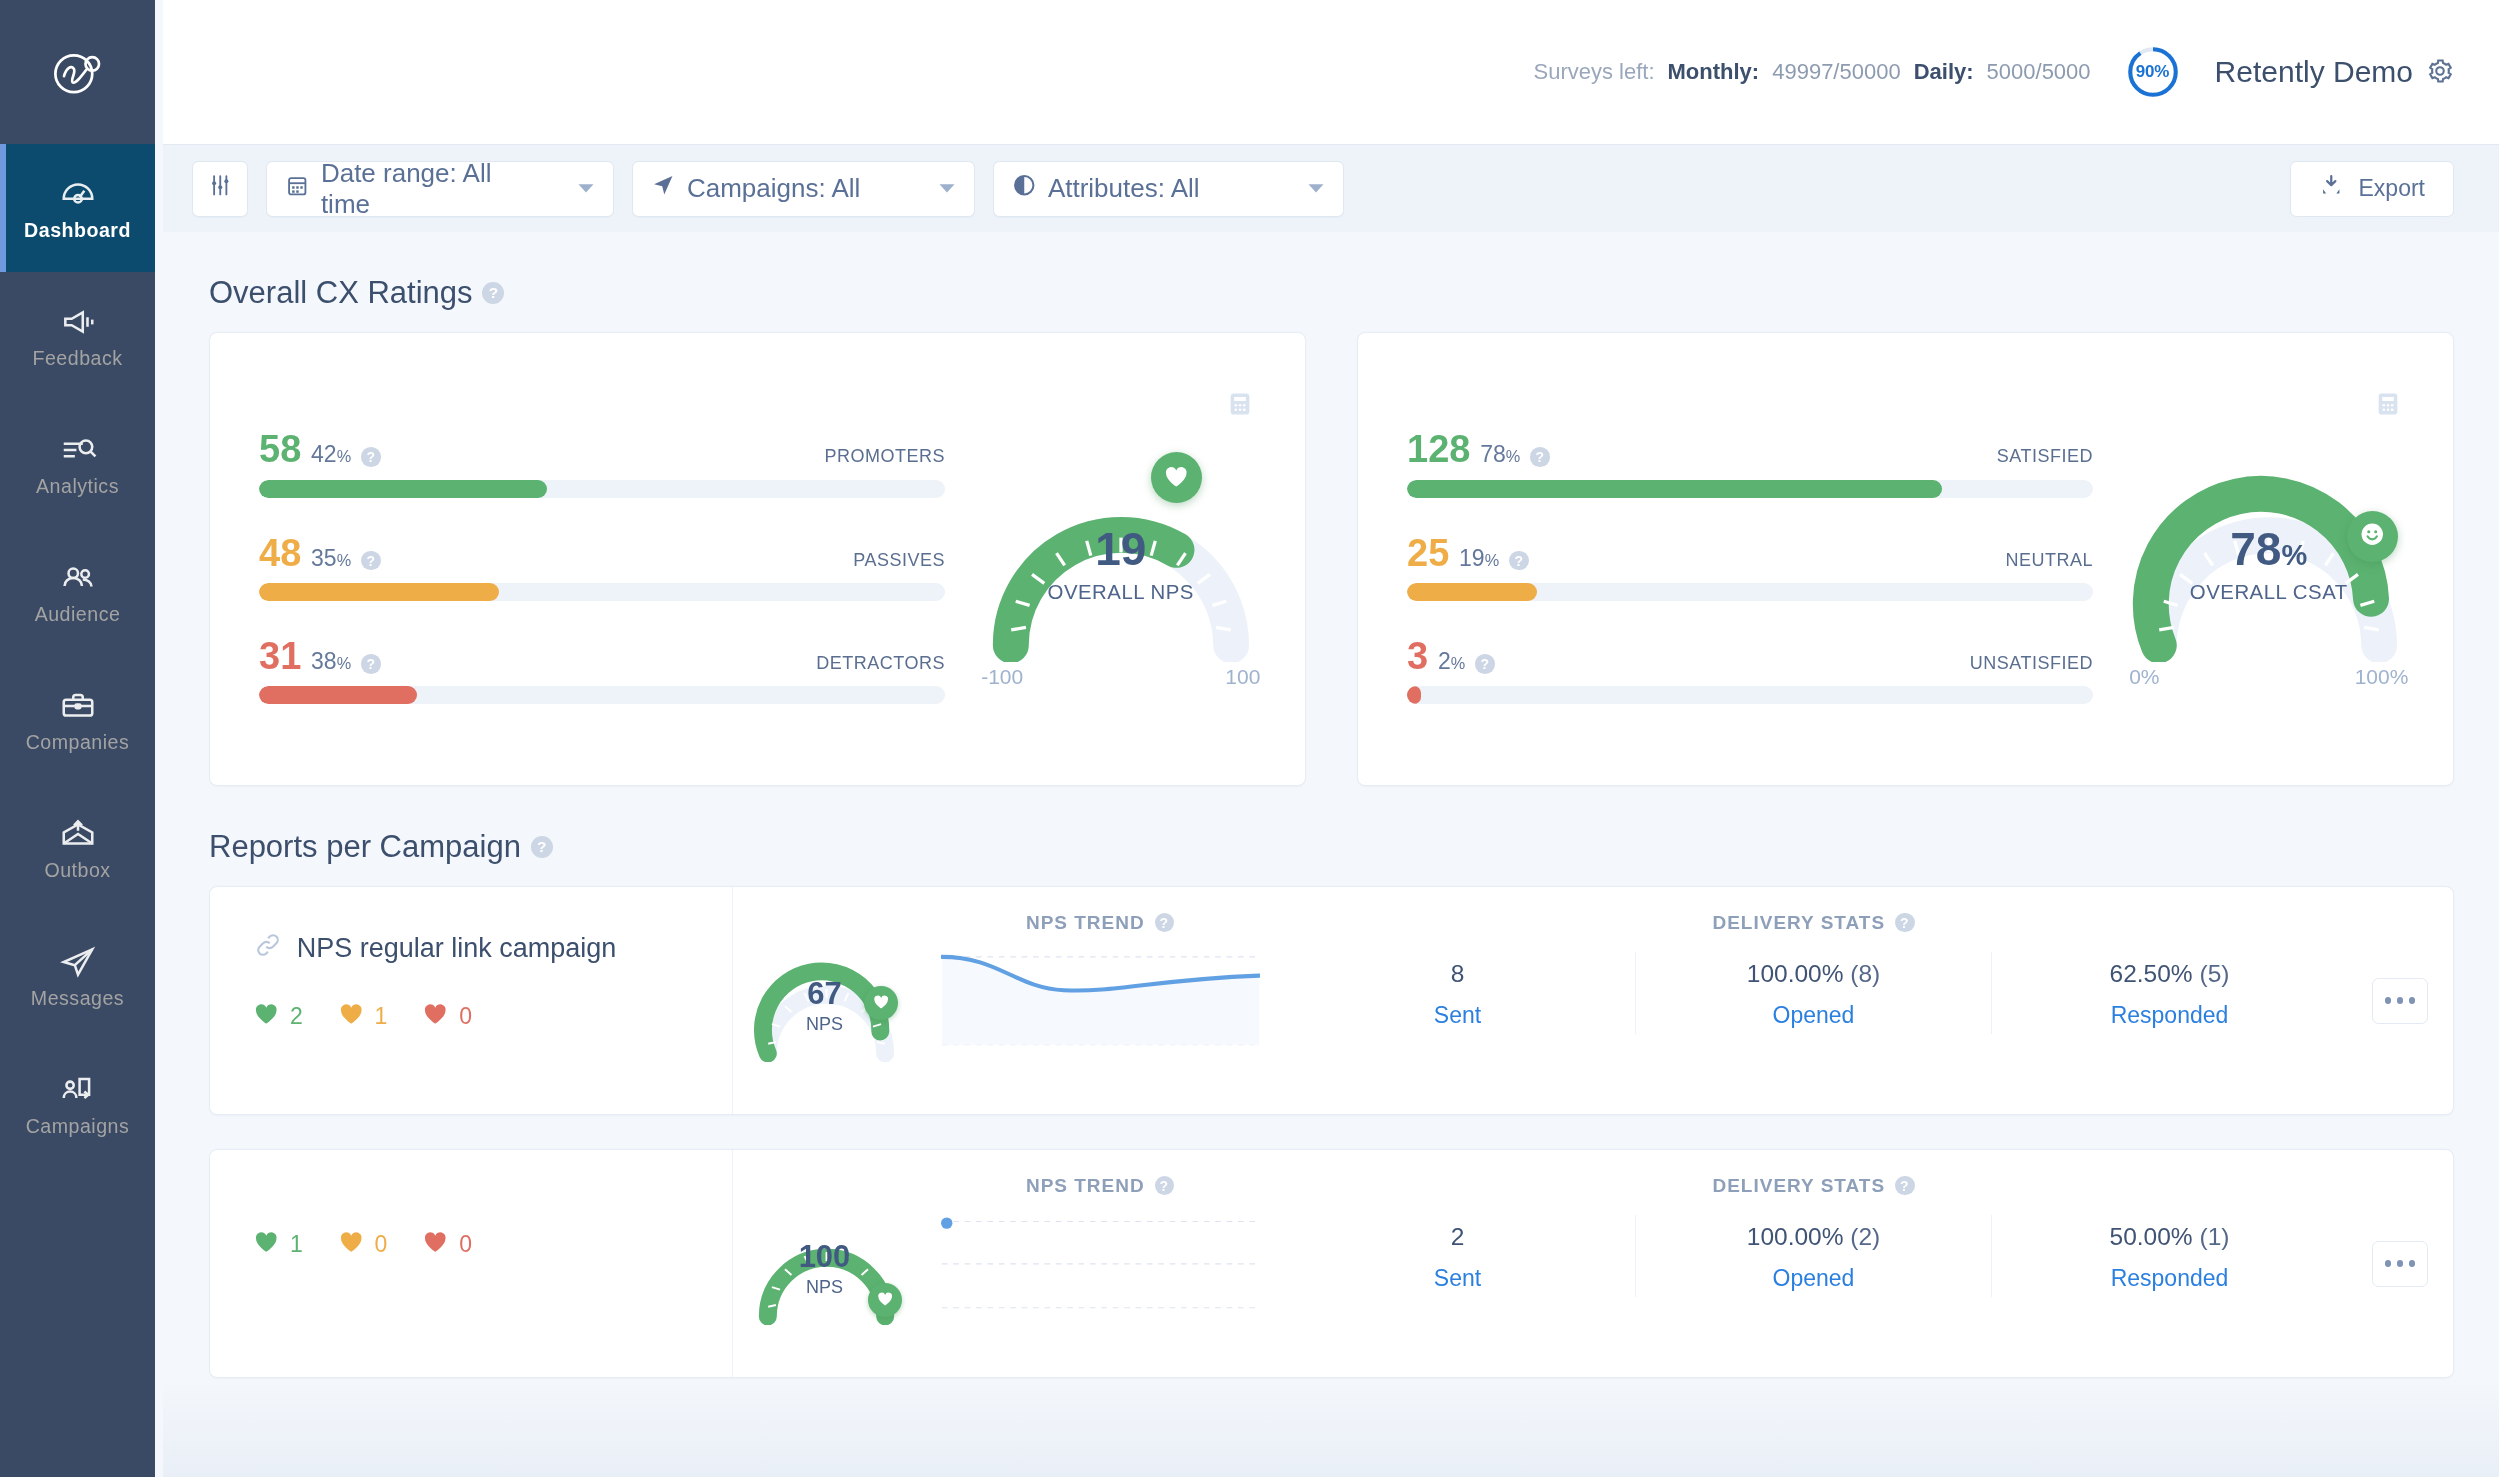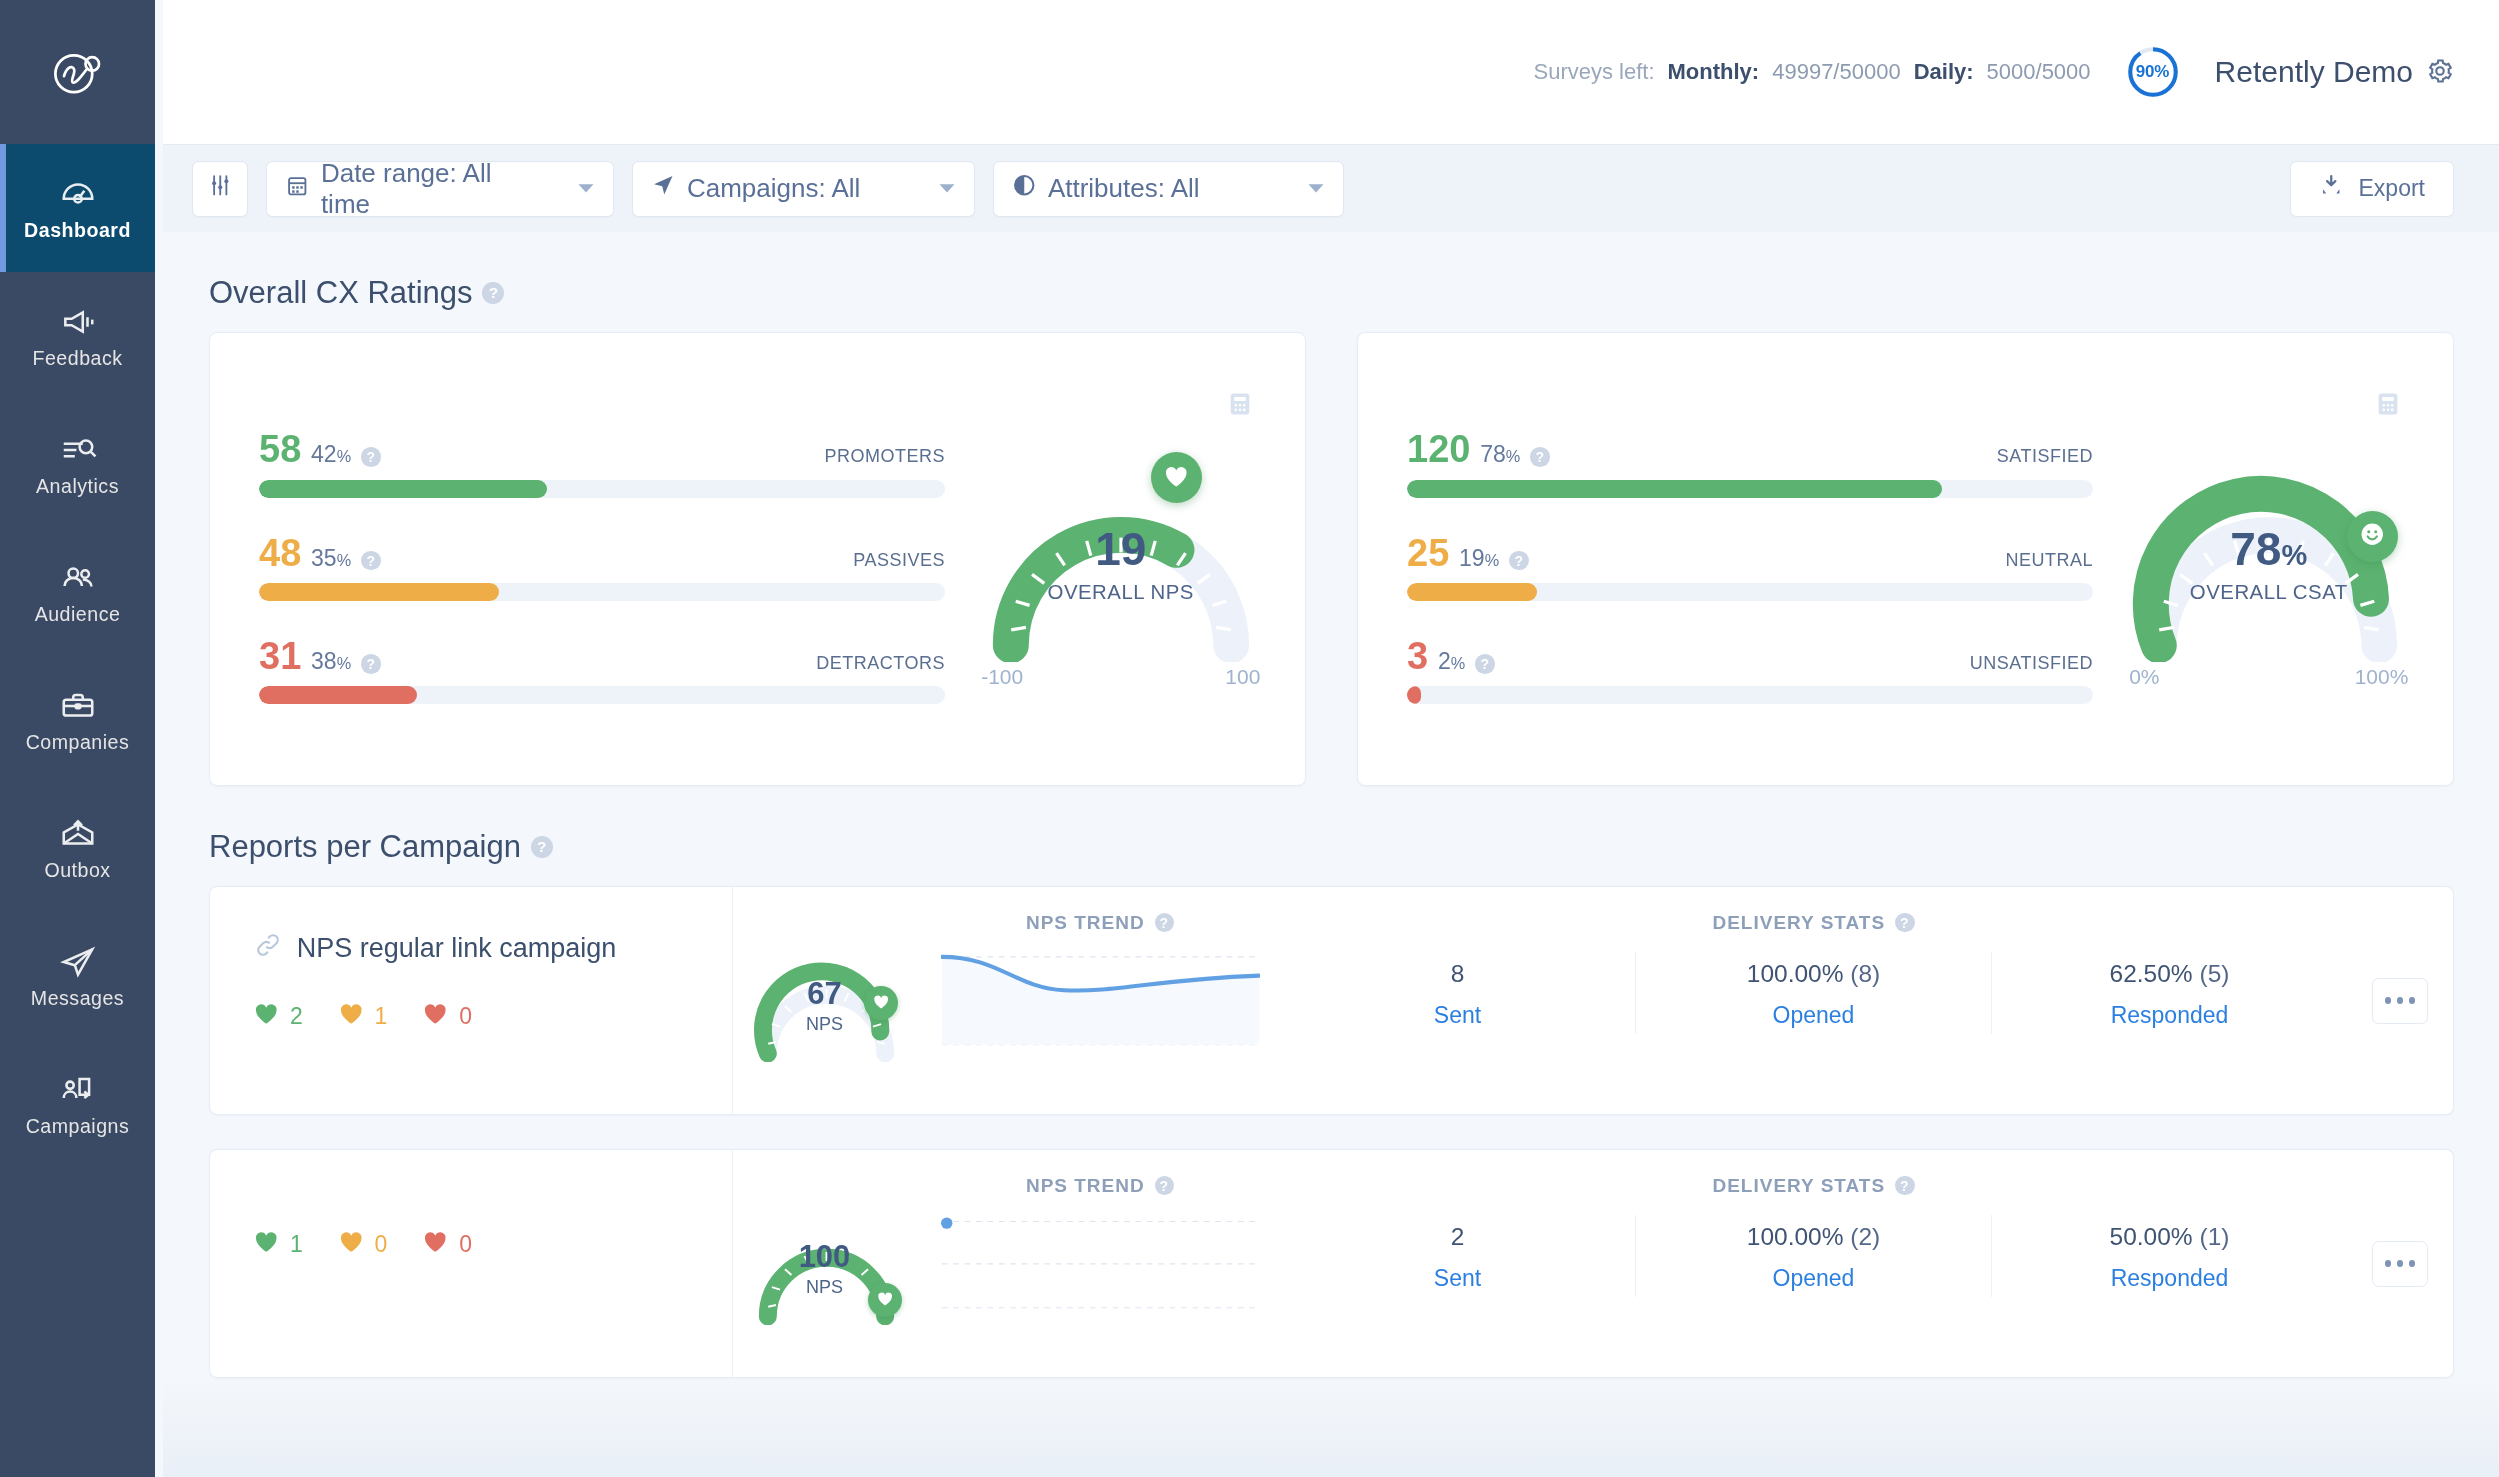--- a/index.html
+++ b/index.html
@@ -23,21 +23,21 @@
   .logo-box svg { width: 59px; height: 59px; }
   .nav-item {
     height: 128px;
     display: flex; flex-direction: column;
     align-items: center; justify-content: center;
     color: #c3cbd9; cursor: pointer;
     position: relative;
   }
   .nav-item .ico { height: 41px; display:flex; align-items:center; justify-content:center; margin-bottom: 4.9px; }
   .nav-item .ico svg { width: 38px; height: 38px; stroke: #ffffff; fill: none; stroke-width: 1.6; opacity: .9; }
-  .nav-item .lbl { font-size: 19.6px; letter-spacing: 0.5px; color: #e5e5e5; }
+  .nav-item .lbl { font-size: 19.6px; letter-spacing: 0.5px; color: #a3a3a3; }
   .nav-item.active { background: #0c4a6e; }
   .nav-item.active .lbl { color: #ffffff; font-weight: 700; }
   .nav-item.active::before {
     content:""; position:absolute; left:0; top:0; bottom:0; width:5.7px; background:#6f9ae0;
   }
 
   
   .main { flex: 1; display: flex; flex-direction: column; min-width: 0; background:#f4f7fb;padding-left:8px; }
 
   
@@ -472,21 +472,21 @@
               <span>100</span>
             </div>
           </div>
         </div>
 
         <div class="card cx-card">
           <div class="bars">
 
             <div class="bar-block">
               <div class="bar-head">
-                <span class="num c-green">120</span>
+                <span class="num c-green">128</span>
                 <span class="pct"><b style="font-weight:400">78</b><small>%</small></span>
                 <span class="qmark sm">?</span>
                 <span class="lbl">SATISFIED</span>
               </div>
               <div class="bar-track">
                   <div class="bar-fill bg-green" style="width:78%"></div>
                 </div>
             </div>
 
             <div class="bar-block">

